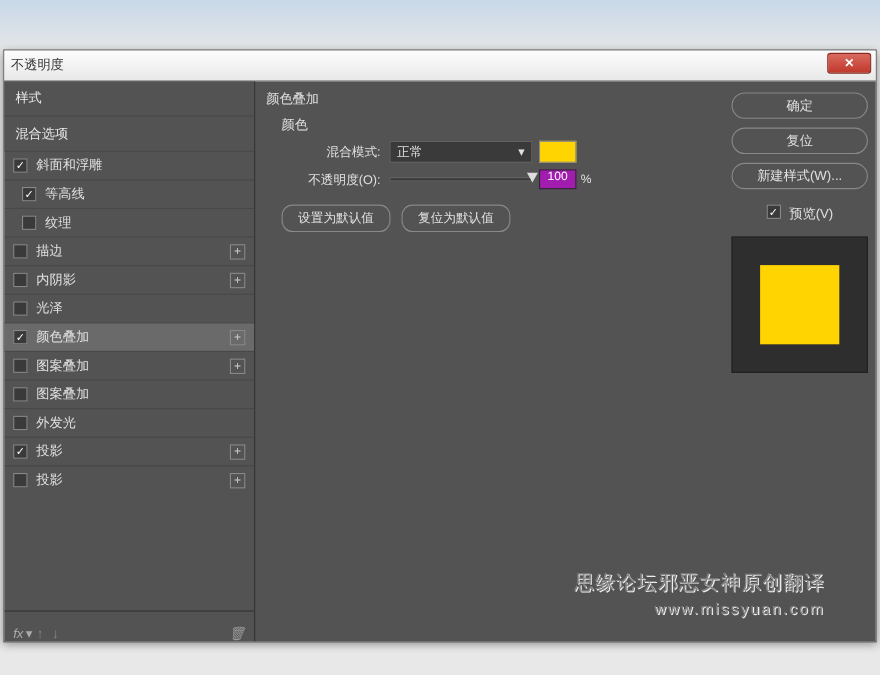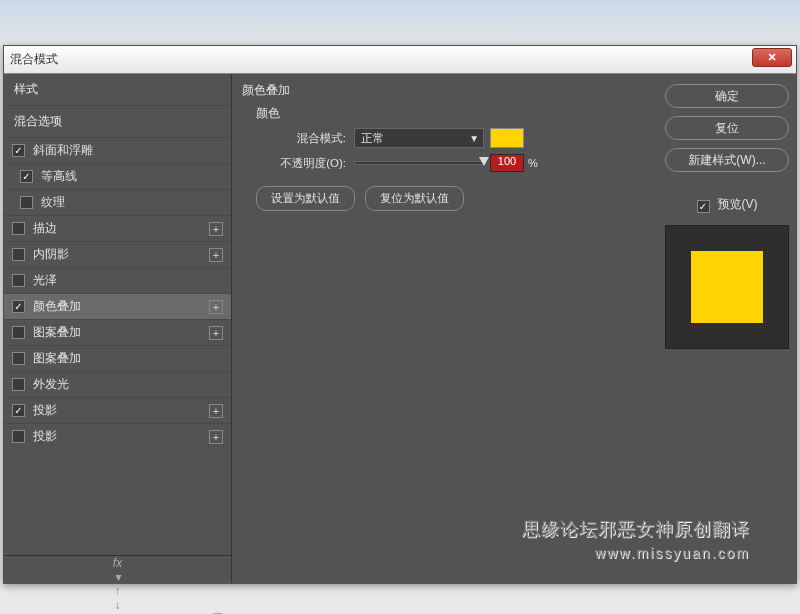--- a/index.html
+++ b/index.html
@@ -11,53 +11,53 @@
 .body { position: absolute; top: 28px; left: 0; right: 0; bottom: 0; background: #535353; display: flex; }
 .left { width: 228px; border-right: 1px solid #333; display: flex; flex-direction: column; }
 .section-header { padding: 7px 10px; font-size: 12px; color: #e8e8e8; background: #535353; }
 .style-list { flex: 1; overflow: hidden; }
 .style-item { display: flex; align-items: center; height: 26px; padding: 0 8px; font-size: 12px; color: #e0e0e0; border-top: 1px solid #484848; position: relative; }
 .style-item.selected { background: #6a6a6a; }
 .style-item.indent { padding-left: 16px; }
 .chk { width: 13px; height: 13px; border: 1px solid #888; background: #3a3a3a; margin-right: 8px; display: flex; align-items: center; justify-content: center; color: #fff; font-size: 10px; }
 .chk.checked::after { content: "✓"; }
 .plus-box { position: absolute; right: 8px; width: 14px; height: 14px; border: 1px solid #888; display: flex; align-items: center; justify-content: center; font-size: 11px; color: #ccc; }
-.left-footer { height: 28px; border-top: 1px solid #333; display: flex; align-items: center; padding: 0 8px; font-size: 12px; color: #aaa; font-style: italic; flex-direction: column; }
+.left-footer { height: 28px; border-top: 1px solid #333; display: flex; align-items: flex-end; padding: 0 8px; font-size: 12px; color: #aaa; font-style: italic; }
 .left-footer .arrow { margin: 0 4px; color: #888; }
 .left-footer .trash { margin-left: auto; color: #999; }
 .mid { flex: 1; padding: 8px 10px; font-size: 12px; color: #e0e0e0; }
 .mid h1 { font-size: 12px; font-weight: normal; margin-bottom: 6px; }
 .mid .sub { margin-left: 14px; }
 .row { display: flex; align-items: center; margin: 6px 0; }
 .row .lbl { width: 90px; text-align: right; margin-right: 8px; font-size: 11.5px; }
 .select { width: 130px; height: 20px; background: #3a3a3a; border: 1px solid #666; color: #e0e0e0; padding: 0 6px; display: flex; align-items: center; justify-content: space-between; font-size: 11.5px; }
 .swatch { width: 34px; height: 20px; background: #ffd400; border: 1px solid #888; margin-left: 6px; }
 .slider-track { width: 130px; height: 4px; background: #3a3a3a; border: 1px solid #666; position: relative; margin-right: 6px; }
 .slider-thumb { position: absolute; right: -6px; top: -5px; width: 0; height: 0; border-left: 5px solid transparent; border-right: 5px solid transparent; border-top: 9px solid #ddd; }
 .num-input { width: 34px; height: 18px; background: #3a3a3a; border: 1px solid #2a2a2a; color: #fff; font-size: 11px; text-align: center; }
-.num-input.sel { background: #b91c1c; color: #fff; }
+.num-input.sel { background: #a21caf; color: #fff; }
 .pct { margin-left: 4px; font-size: 11px; }
 .btn-row { display: flex; gap: 10px; margin-top: 14px; }
 .btn-sm { padding: 4px 14px; background: #535353; border: 1px solid #888; border-radius: 10px; color: #e0e0e0; font-size: 11.5px; }
 .right { width: 138px; padding: 10px 8px; display: flex; flex-direction: column; gap: 8px; align-items: center; }
 .btn-r { width: 124px; height: 24px; background: #535353; border: 1px solid #888; border-radius: 12px; color: #e0e0e0; font-size: 12px; display: flex; align-items: center; justify-content: center; }
-.prev-chk { display: flex; align-items: flex-end; font-size: 12px; color: #e0e0e0; margin-top: 16px; }
+.prev-chk { display: flex; align-items: flex-start; font-size: 12px; color: #e0e0e0; margin-top: 6px; }
 .preview { width: 124px; height: 124px; background: #2e2e2e; border: 1px solid #222; display: flex; align-items: center; justify-content: center; margin-top: 4px; }
 .preview-sw { width: 72px; height: 72px; background: #ffd400; }
 .watermark { position: absolute; right: 50px; bottom: 50px; color: #888; font-size: 18px; text-align: right; line-height: 1.5; letter-spacing: 1px; text-shadow: 1px 1px 0 #fff; opacity: 0.9; pointer-events: none; margin-top: 38px; }
 .watermark .url { font-size: 14px; letter-spacing: 2px; }
 </style>
 </head>
 <body>
 
 <div class="bg-gradient"></div>
 
 <div class="win">
   <div class="titlebar">
-    <span>混合模式</span>
+    <span>不透明度</span>
     <div class="close-btn">
       <span>✕</span>
     </div>
   </div>
 
   <div class="body">
     <div class="left">
       <div class="section-header">样式</div>
       <div class="section-header" style="border-top:1px solid #484848">混合选项</div>
       <div class="style-list" id="style-list">

